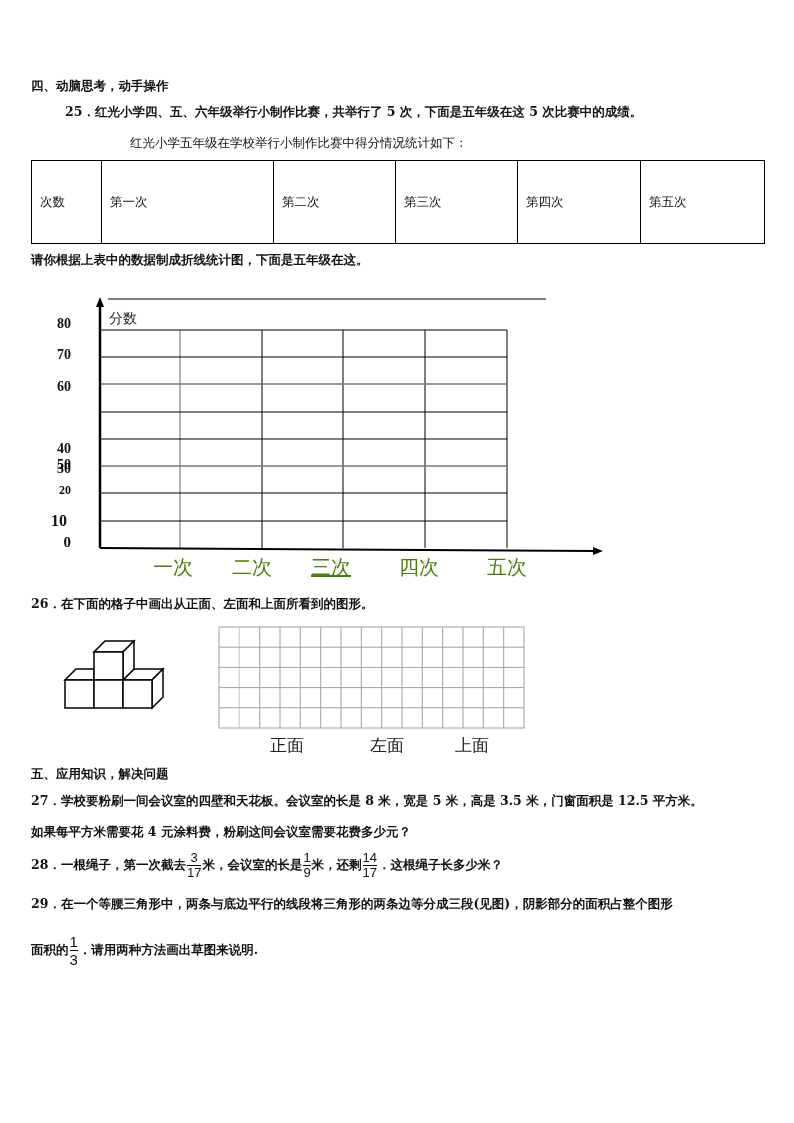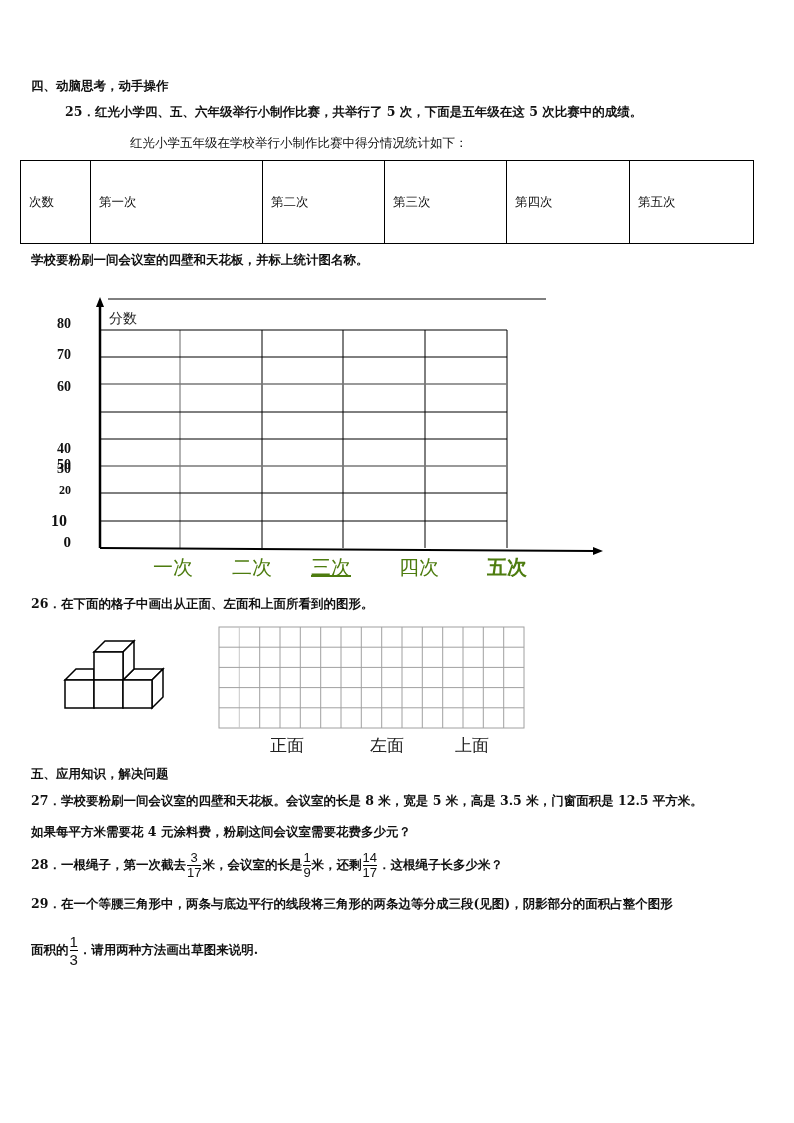--- a/index.html
+++ b/index.html
@@ -1,21 +1,21 @@
 <!DOCTYPE html>
 <html><head>
 <meta charset="utf-8">
 <style>
   html, body { margin: 0; padding: 0; background: #ffffff; }
   body { width: 794px; height: 1123px; position: relative; overflow: hidden;
          font-family: "DejaVu Serif", "Liberation Serif", serif; color: #111; }
   .abs { position: absolute; white-space: nowrap; }
   .txt { font-size: 12.5px; font-weight: bold; letter-spacing: 0px; }
   .txt-n { font-size: 12.5px; font-weight: normal; }
-  table.scores { position: absolute; left: 20px; top: 160px; width: 733px; height: 84px;
+  table.scores { position: absolute; left: 31px; top: 160px; width: 733px; height: 84px;
                  border-collapse: collapse; table-layout: fixed; padding-left: 30px; }
   table.scores td { border: 1px solid #000; font-size: 12.5px; padding: 0 0 0 8px; height: 41px; }
   table.scores td.num { font-weight: bold; font-family: "Liberation Serif", serif; font-size: 13px; }
   .ylab { position: absolute; font-family: "Liberation Serif", serif; font-weight: bold; font-size: 14px; text-align: right; width: 40px; }
   .xlab { position: absolute; font-family: "DejaVu Sans", sans-serif; font-size: 20px; font-weight: normal; color: #4d7c0f; transform: translateX(-50%); }
   .frac { display: inline-flex; flex-direction: column; align-items: center; vertical-align: middle;
           font-family: "Liberation Sans", sans-serif; font-weight: normal; font-size: 13px; line-height: 14px; margin: 0 1px; }
   .frac .bar { border-top: 1px solid #000; width: 100%; height: 0; }
 </style>
 </head>
@@ -40,21 +40,21 @@
     <td>次数</td>
     <td>第一次</td>
     <td>第二次</td>
     <td>第三次</td>
     <td>第四次</td>
     <td>第五次</td>
   </tr>
 </tbody>
   </table>
 
-<div class="abs txt" style="left:31px; top:252px;">学校要粉刷一间会议室的四壁和天花板，并标上统计图名称。</div>
+<div class="abs txt" style="left:31px; top:252px;">请你根据上表中的数据制成折线统计图，下面是五年级在这。</div>
 
 <svg class="abs" style="left:0; top:0;" width="794" height="600">
 
   <line x1="108" y1="299" x2="546" y2="299" stroke="#000" stroke-width="1"></line>
 
   <g stroke="#000" stroke-width="1">
     <line x1="180" y1="330" x2="180" y2="548" stroke="#666"></line>
     <line x1="262" y1="330" x2="262" y2="548"></line>
     <line x1="343" y1="330" x2="343" y2="548"></line>
     <line x1="425" y1="330" x2="425" y2="548"></line>
@@ -88,21 +88,21 @@
 <div class="ylab" style="left:31px; top:441px;">40</div>
 <div class="ylab" style="left:31px; top:461px;">30</div>
 <div class="ylab" style="left:31px; top:483px; font-size:12px;">20</div>
 <div class="ylab" style="left:27px; top:512px; font-size:16px;">10</div>
 <div class="ylab" style="left:31px; top:534px; font-size:15px;">0</div>
 
 <div class="xlab" style="left:173px; top:554px;">一次</div>
 <div class="xlab" style="left:252px; top:554px;">二次</div>
 <div class="xlab" style="left:331px; top:554px;text-decoration:underline;">三次</div>
 <div class="xlab" style="left:419px; top:554px;">四次</div>
-<div class="xlab" style="left:507px; top:554px;font-weight:bold;">五次</div>
+<div class="xlab" style="left:507px; top:554px;">五次</div>
 
 <div class="abs txt" style="left:31px; top:596px;">26．在下面的格子中画出从正面、左面和上面所看到的图形。</div>
 
 <svg class="abs" style="left:0; top:600px;" width="200" height="120">
   <g fill="#fff" stroke="#000" stroke-width="1.5" transform="translate(0,-600)">
 
     <polygon points="65,680 76,669 94,669 94,680"></polygon>
     <polygon points="123,680 134,669 163,669 152,680"></polygon>
 
     <polygon points="152,680 163,669 163,697 152,708"></polygon>

